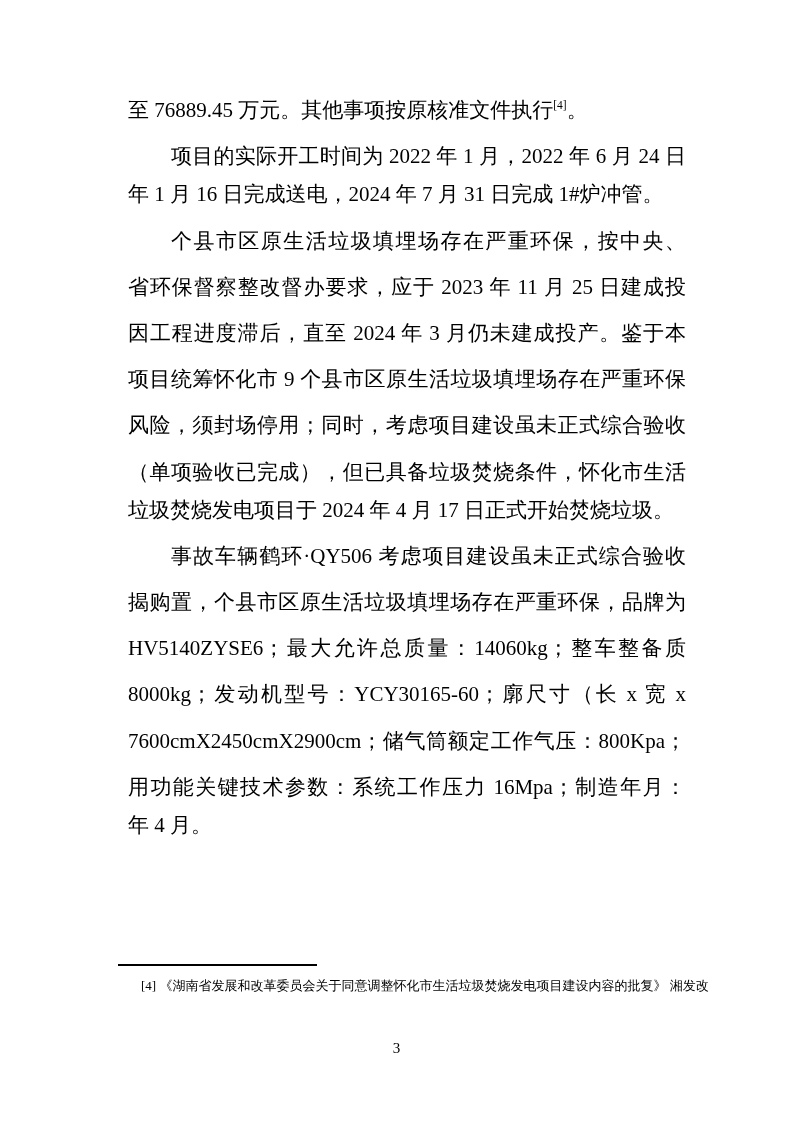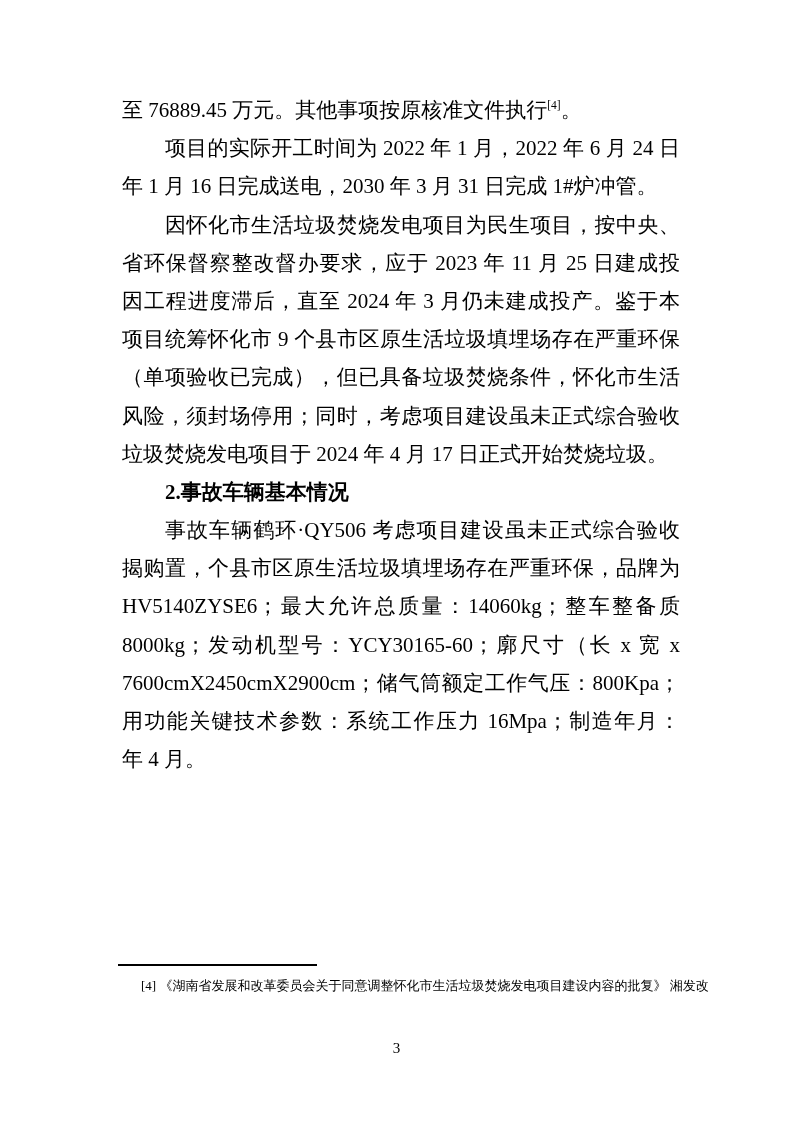--- a/index.html
+++ b/index.html
@@ -12,36 +12,37 @@
     width: 793px;
     height: 1122px;
     margin: 0 auto;
     background: #ffffff;
     color: #000000;
     font-family: "Liberation Serif", "DejaVu Serif", serif;
     overflow: hidden;
   }
   .body-text {
     position: absolute;
-    left: 122px;
+    left: 128px;
     top: 91px;
     width: 558px;
   }
   .line {
     height: 38.2px;
     line-height: 38.2px;
     font-size: 21px;
     white-space: nowrap;
     overflow: visible;
   }
   .line.justify {
     white-space: normal;
     text-align: justify;
     text-align-last: justify;
     overflow: hidden;
+    margin-top: 8px;
   }
   .line.indent {
     padding-left: 43px;
   }
   .line.heading {
     font-weight: bold;
   }
   .line sup {
     font-size: 11.5px;
     line-height: 0;
@@ -79,29 +80,28 @@
   }
 </style>
 </head>
 <body>
 
 <div class="page">
 
   <main class="body-text">
       <div class="line"><span>至 76889.45 万元。其他事项按原核准文件执行</span><sup>[4]</sup><span>。</span></div>
       <div class="line justify indent"><span>项目的实际开工时间为 2022 年 1 月，2022 年 6 月 24 日</span></div>
-      <div class="line"><span>年 1 月 16 日完成送电，2030 年 3 月 31 日完成 1#炉冲管。</span></div>
-      <div class="line justify indent"><span>因怀化市生活垃圾焚烧发电项目为民生项目，按中央、</span></div>
+      <div class="line"><span>年 1 月 16 日完成送电，2024 年 7 月 31 日完成 1#炉冲管。</span></div>
+      <div class="line justify indent"><span>个县市区原生活垃圾填埋场存在严重环保，按中央、</span></div>
       <div class="line justify"><span>省环保督察整改督办要求，应于 2023 年 11 月 25 日建成投产，</span></div>
       <div class="line justify"><span>因工程进度滞后，直至 2024 年 3 月仍未建成投产。鉴于本</span></div>
       <div class="line justify"><span>项目统筹怀化市 9 个县市区原生活垃圾填埋场存在严重环保</span></div>
+      <div class="line justify"><span>风险，须封场停用；同时，考虑项目建设虽未正式综合验收</span></div>
       <div class="line justify"><span>（单项验收已完成），但已具备垃圾焚烧条件，怀化市生活</span></div>
-      <div class="line justify"><span>风险，须封场停用；同时，考虑项目建设虽未正式综合验收</span></div>
       <div class="line"><span>垃圾焚烧发电项目于 2024 年 4 月 17 日正式开始焚烧垃圾。</span></div>
-      <div class="line indent heading"><span>2.事故车辆基本情况</span></div>
       <div class="line justify indent"><span>事故车辆鹤环·QY506 考虑项目建设虽未正式综合验收</span></div>
       <div class="line justify"><span>揭购置，个县市区原生活垃圾填埋场存在严重环保，品牌为龙</span></div>
       <div class="line justify"><span>HV5140ZYSE6；最大允许总质量：14060kg；整车整备质量：</span></div>
       <div class="line justify"><span>8000kg；发动机型号：YCY30165-60；廓尺寸（长 x 宽 x 高）：</span></div>
       <div class="line justify"><span>7600cmX2450cmX2900cm；储气筒额定工作气压：800Kpa；专</span></div>
       <div class="line justify"><span>用功能关键技术参数：系统工作压力 16Mpa；制造年月：2023</span></div>
       <div class="line"><span>年 4 月。</span></div>
     </main>
 
   <div class="footnote-area">

